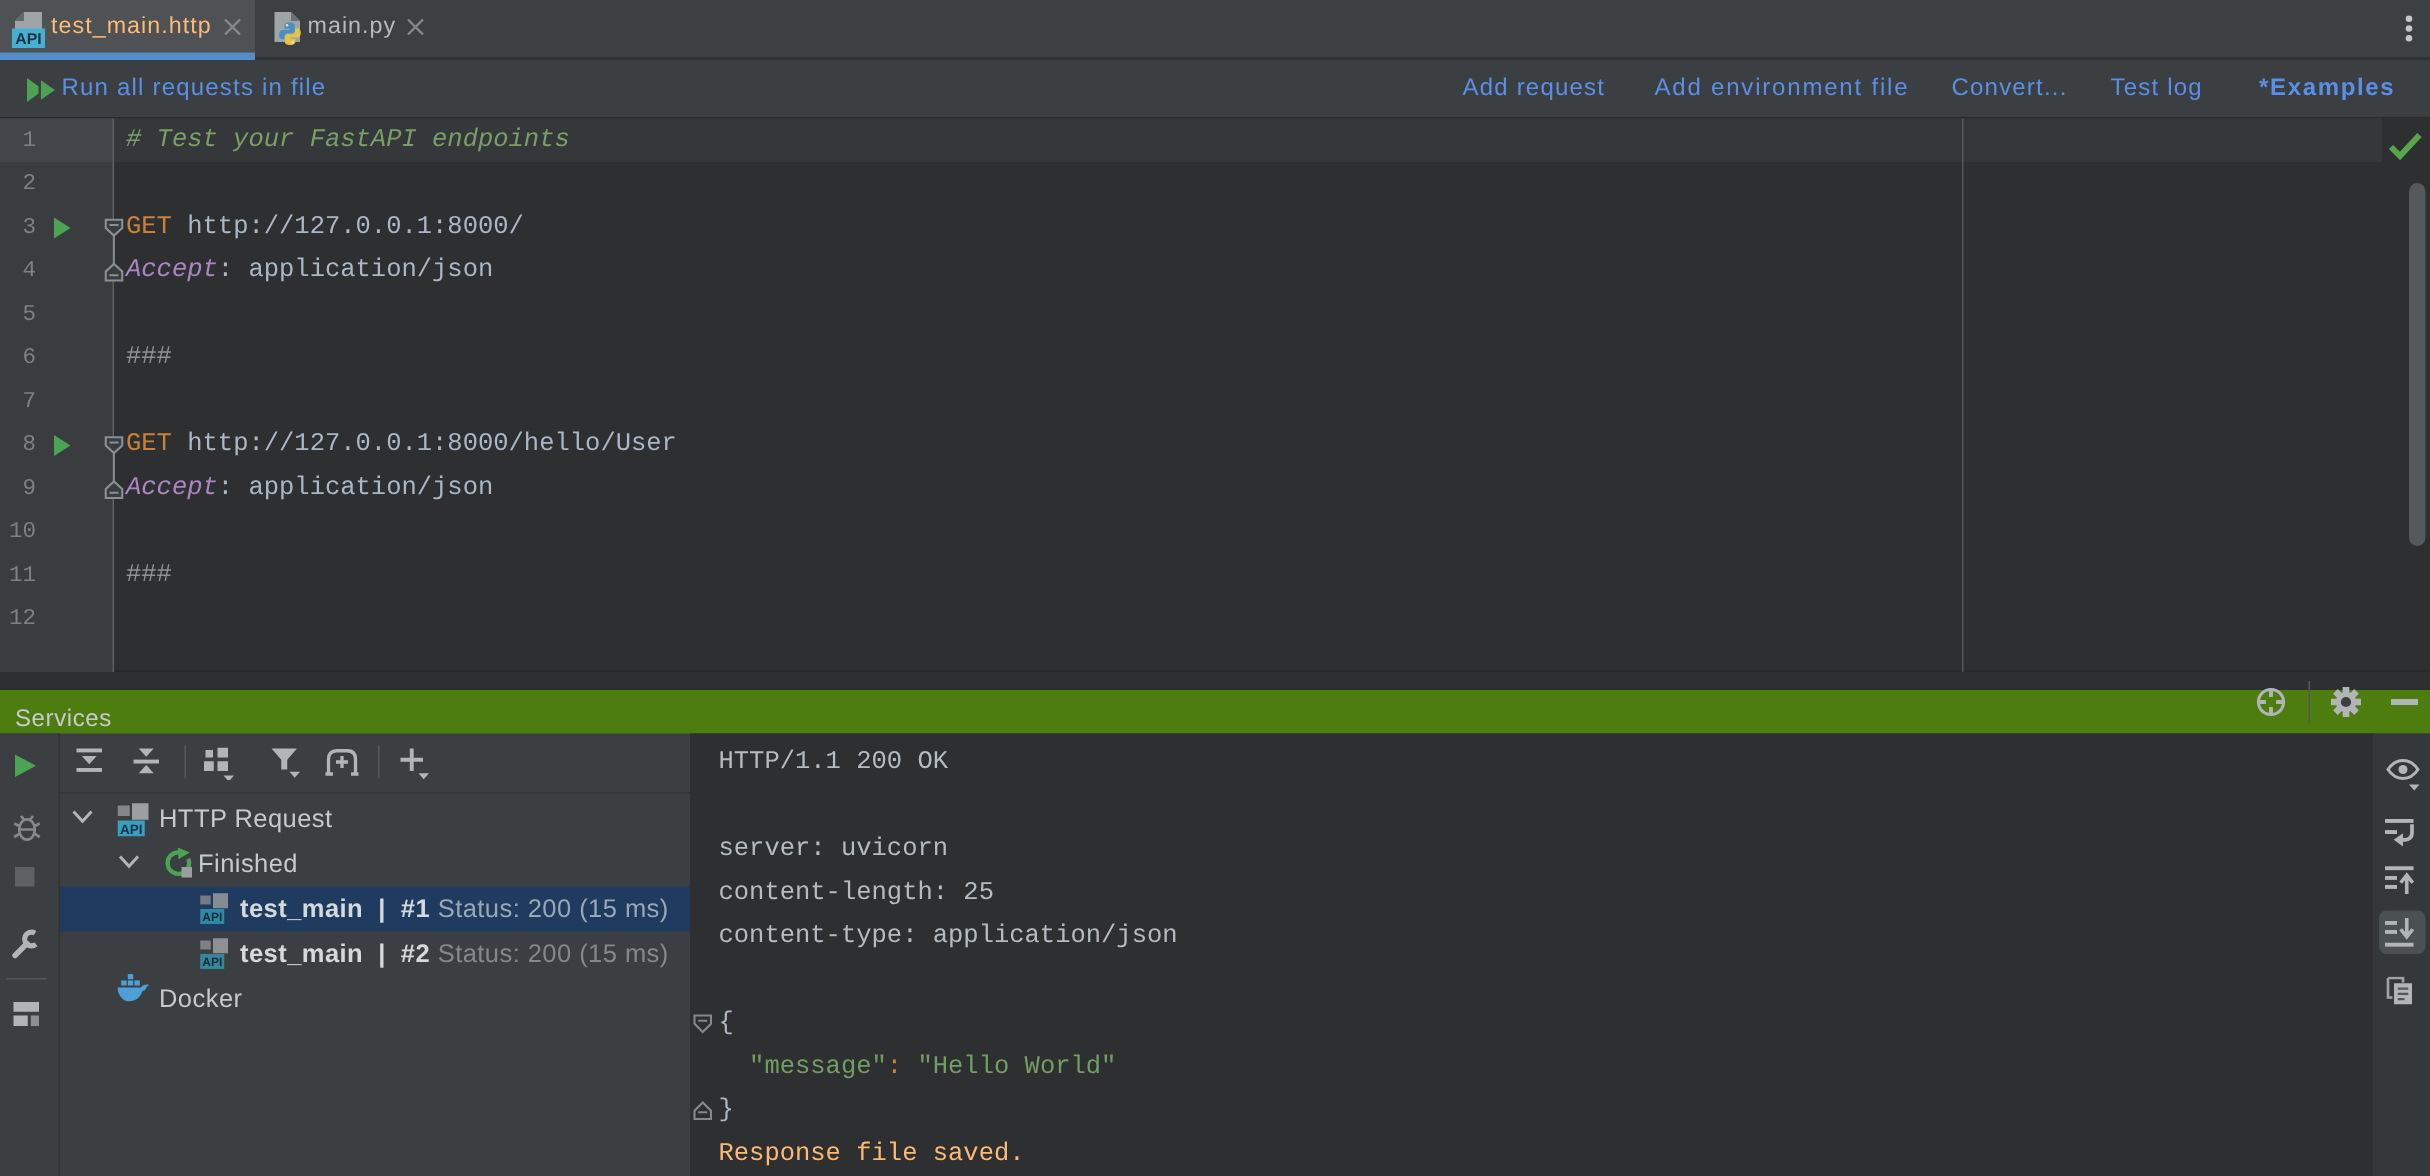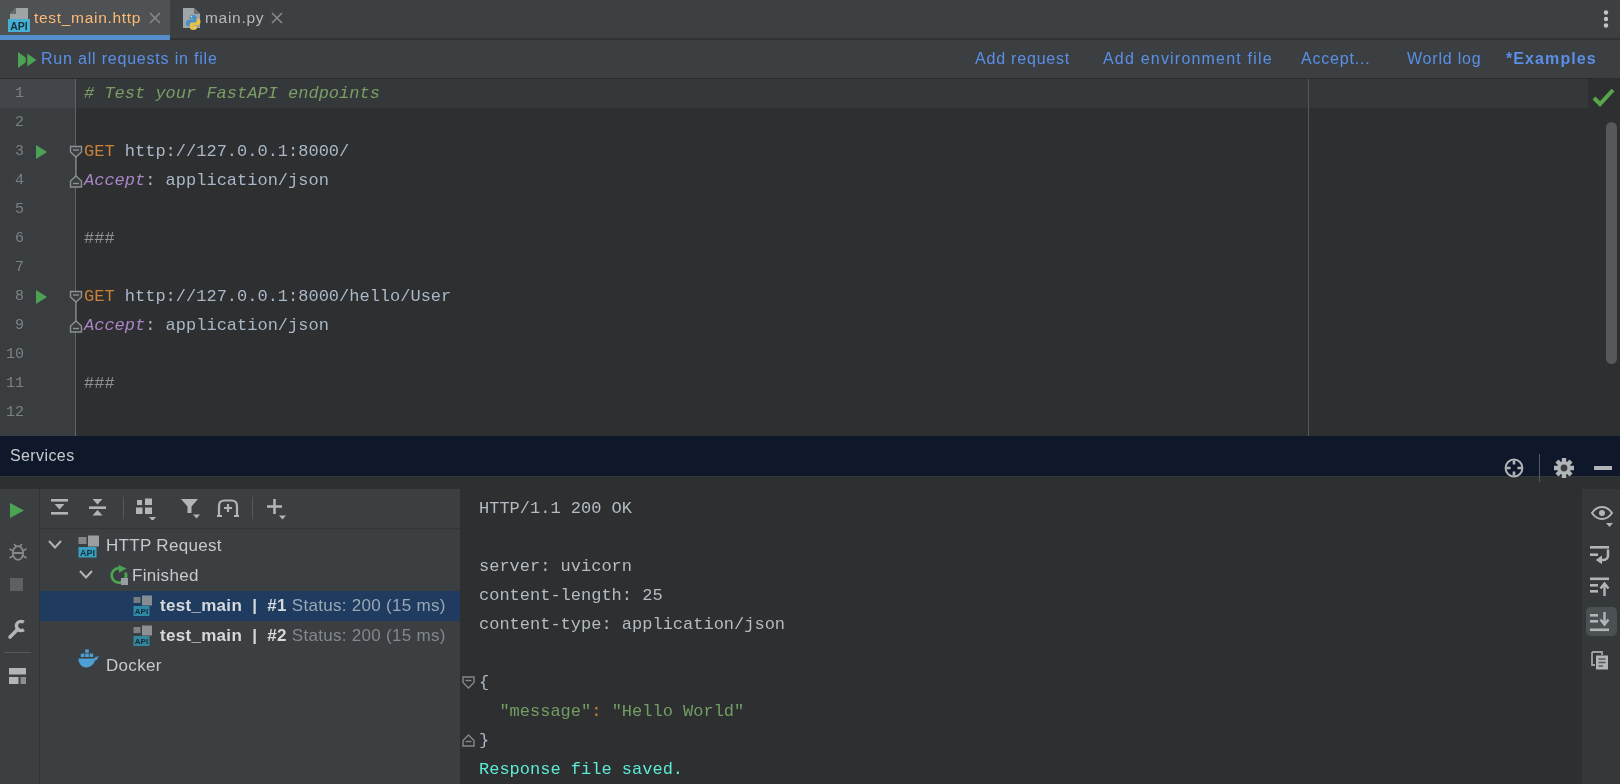--- a/index.html
+++ b/index.html
@@ -25,21 +25,21 @@
 .lnum{position:absolute;width:24px;text-align:right;font-family:"Liberation Mono",monospace;font-size:15px;line-height:29px;color:#7c8184}
 .eline{position:absolute;left:84px}
 .cmt{color:#7a9e64;font-style:italic}
 .kw{color:#cc8038}
 .url{color:#a9b7c6;text-underline-offset:3px;text-decoration-skip-ink:none;text-decoration-thickness:1.5px}
 .hdr{color:#ab85c5;font-style:italic}
 .fg{color:#a9b7c6}
 .sep3{color:#8d9295}
 #scrollbar{left:1606px;top:43px;width:11px;height:242px;background:#56595c;border-radius:6px}
 
-#svhead{left:0;top:436px;width:1620px;height:41px;background:#0f172a;border-bottom:1px solid #333639}
+#svhead{left:0;top:460px;width:1620px;height:41px;background:#4d7c0f;border-bottom:1px solid #333639}
 
 #bottom{left:0;top:489px;width:1620px;height:295px;background:#3c3f41}
 #lstrip{left:0;top:0;width:40px;height:295px;background:#3c3f41;border-right:1px solid #303335}
 #treebar{left:40px;top:0;width:420px;height:40px;border-bottom:1px solid #333639}
 #console{left:460px;top:0;width:1122px;height:295px;background:#2d2f31}
 #rstrip{left:1582px;top:0;width:38px;height:295px;background:#35383a}
 .trow{position:absolute;left:40px;width:420px;height:30px;font-size:17px;line-height:30px;letter-spacing:.3px;color:#c7cacd}
 .cline{position:absolute;left:19px;color:#b3bcc2}
 .jsg{color:#739e63}
 </style></head>
@@ -80,22 +80,22 @@
 </svg>
 
 <div class="abs" id="runbar"></div>
 <svg class="abs" style="left:17px;top:50px" width="24" height="20">
  <path d="M1 2 L1 18 L12 10 Z" fill="#4da354"></path>
  <path d="M9.5 2 L9.5 18 L21 10 Z" fill="#4da354" stroke="#3c3f41" stroke-width="1.6"></path>
 </svg>
 <div class="link" style="left:41px;top:40px">Run all requests in file</div>
 <div class="link" style="left:975px;top:40px">Add request</div>
 <div class="link" style="left:1103px;top:40px;letter-spacing:1.2px">Add environment file</div>
-<div class="link" style="left:1301px;top:40px">Accept...</div>
-<div class="link" style="left:1407px;top:40px">World log</div>
+<div class="link" style="left:1301px;top:40px">Convert...</div>
+<div class="link" style="left:1407px;top:40px">Test log</div>
 <div class="link" style="left:1506px;top:40px;font-weight:bold;letter-spacing:1.1px">*Examples</div>
 
 <div class="abs" id="editor">
 <div class="abs" id="gutterbg"></div>
 <div class="abs" id="caret"></div>
 <div class="abs" id="caretg"></div>
 <div class="abs" id="gutline"></div>
 <div class="abs" id="margin"></div>
 <div class="lnum" style="top:0">1</div>
 <div class="lnum" style="top:29px">2</div>
@@ -261,21 +261,21 @@
  <div class="trow" style="left:106px;top:162px">Docker</div>
 
  <div class="abs" id="consoletext" style="left:460px;top:0;width:1122px;height:299px;overflow:hidden">
   <div class="cline mono" style="top:5px">HTTP/1.1 200 OK</div>
   <div class="cline mono" style="top:63px">server: uvicorn</div>
   <div class="cline mono" style="top:92px">content-length: 25</div>
   <div class="cline mono" style="top:121px">content-type: application/json</div>
   <div class="cline mono" style="top:179px;color:#a9b7c6">{</div>
   <div class="cline mono" style="top:208px"><span style="color:#a9b7c6">  </span><span class="jsg">"message"</span><span class="kw">: </span><span class="jsg">"Hello World"</span></div>
   <div class="cline mono" style="top:237px;color:#a9b7c6">}</div>
-  <div class="cline mono" style="top:266px;color:#5eead4">Response file saved.</div>
+  <div class="cline mono" style="top:266px;color:#fdba74">Response file saved.</div>
   <svg class="abs" style="left:1.5px;top:187px" width="13" height="13">
    <path d="M1 1 H12 V6.5 L6.5 12 L1 6.5 Z" fill="none" stroke="#85898c" stroke-width="1.4"></path>
    <line x1="3.5" y1="4.5" x2="9.5" y2="4.5" stroke="#85898c" stroke-width="1.4"></line>
   </svg>
   <svg class="abs" style="left:1.5px;top:245px" width="13" height="13">
    <path d="M1 12 H12 V6.5 L6.5 1 L1 6.5 Z" fill="none" stroke="#85898c" stroke-width="1.4"></path>
    <line x1="3.5" y1="7.5" x2="9.5" y2="7.5" stroke="#85898c" stroke-width="1.4"></line>
   </svg>
  </div>
 

